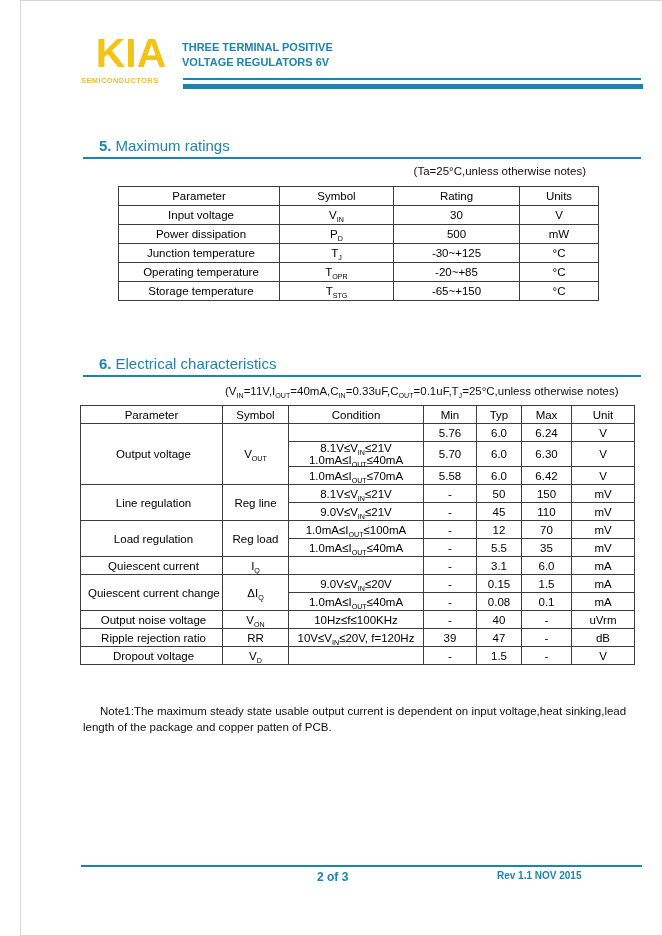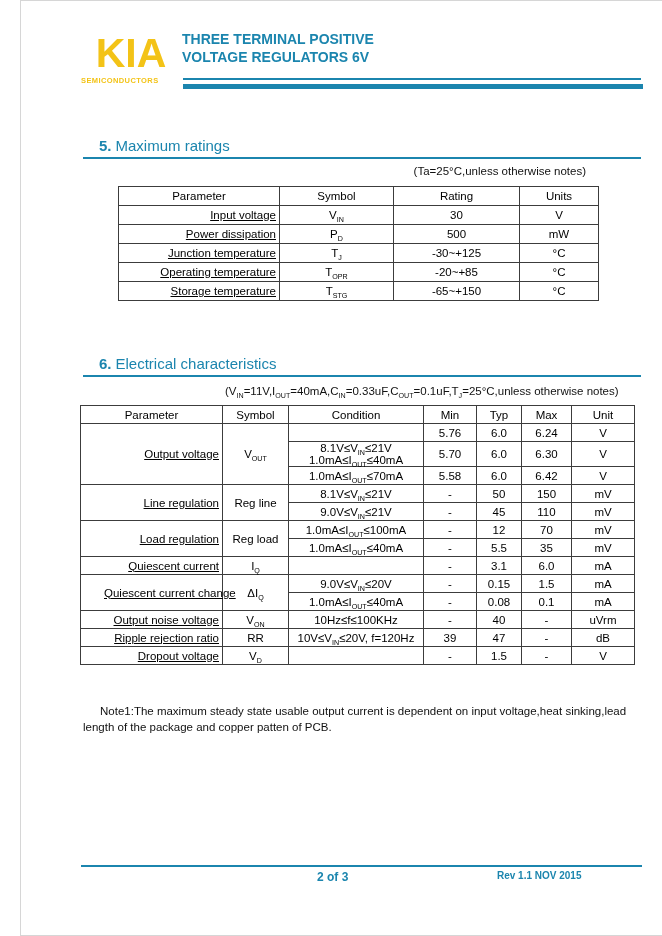--- a/index.html
+++ b/index.html
@@ -6,41 +6,41 @@
   html, body { margin: 0; padding: 0; background: #ffffff; }
   body { font-family: "Liberation Sans", sans-serif; }
   .page {
     position: relative; width: 662px; height: 936px;
     background: #fff; border: 1px solid #d6d6d6; overflow: hidden; margin-left: 20px;
   }
   
   .logo { position: absolute; left: 58px; top: 33px; width: 104px; text-align: center; color: var(--logo-yellow); }
   .logo-text { font-size: 41px; font-weight: bold; line-height: 0.95; }
   .logo-subtext { font-size: 7.5px; font-weight: bold; letter-spacing: 0.4px; margin-top: 3px; text-align: left; padding-left: 2px; }
-  .doc-title { position: absolute; left: 161px; top: 29px; color: var(--accent); font-weight: bold; font-size: 14px; line-height: 1.32; }
+  .doc-title { position: absolute; left: 161px; top: 39px; color: var(--accent); font-weight: bold; font-size: 11px; line-height: 1.32; }
   .part-number { position: absolute; top: 39px; right: 42px; color: var(--accent); font-size: 30px; letter-spacing: 0.5px; }
   .rule-thin  { position: absolute; left: 162px; top: 77px; width: 458px; height: 2px; background: var(--accent); }
   .rule-thick { position: absolute; left: 162px; top: 83px; width: 460px; height: 5px; background: var(--accent); }
   
   .section-heading { position: absolute; left: 78px; color: var(--accent); font-size: 15px; }
   .section-number { font-weight: bold; margin-right: 4px; }
   .section-rule { position: absolute; left: 62px; width: 558px; height: 2px; background: var(--accent); }
   #sec5-heading { top: 136px; }
   #sec5-rule { top: 156px; }
   #sec6-heading { top: 354px; }
   #sec6-rule { top: 374px; }
   .ta-note { position: absolute; top: 164px; right: 95px; font-size: 11.5px; color: #111; }
   .cond-note { position: absolute; top: 384px; left: 204px; font-size: 11.5px; color: #111; }
   
   table { position: absolute; border-collapse: collapse; table-layout: fixed; font-size: 11.5px; color: #000; }
   #table1 { left: 97px; top: 185px; width: 480px; }
   #table2 { left: 59px; top: 404px; width: 554px; }
   th, td { border: 1px solid var(--table-border); text-align: center; padding: 0 3px; font-weight: normal; height: 19px; }
   #table2 th, #table2 td { height: 18px; }
-  td.left { text-align: right; padding-left: 23px; white-space: nowrap; text-decoration: underline; }
+  td.left { text-align: center; padding-left: 7px; white-space: nowrap; }
   tr.tall td { height: 46px; }
   sub { font-size: 62%; line-height: 0; }
   
   .note { position: absolute; left: 62px; top: 702px; width: 558px; font-size: 11.5px; color: #111; line-height: 1.4; text-indent: 17px; }
   .footer-rule { position: absolute; left: 60px; top: 864px; width: 561px; height: 2px; background: var(--accent); }
   .footer-page { position: absolute; left: 296px; top: 869px; color: var(--accent); font-size: 12px; font-weight: bold; }
   .footer-rev  { position: absolute; left: 458px; top: 869px; color: var(--accent); font-size: 10px; font-weight: bold; padding-left: 18px; }
 </style>
 </head>
 <body>

